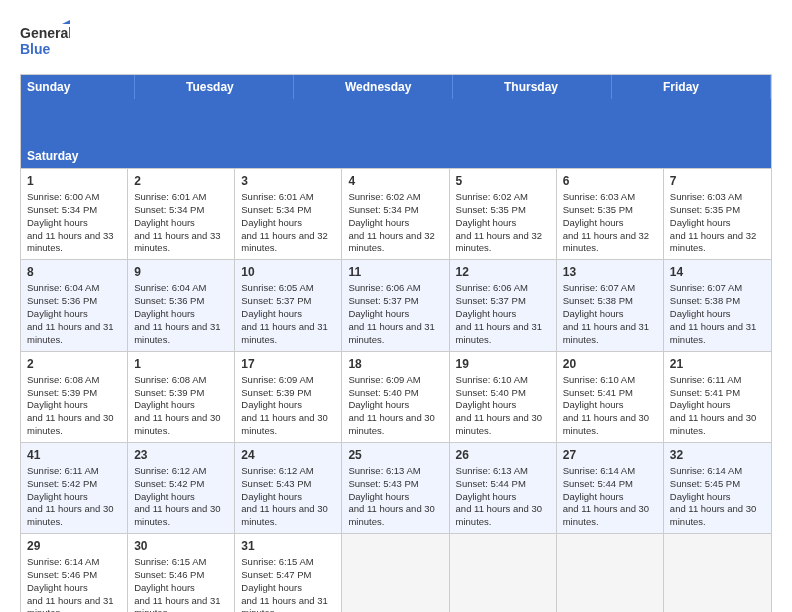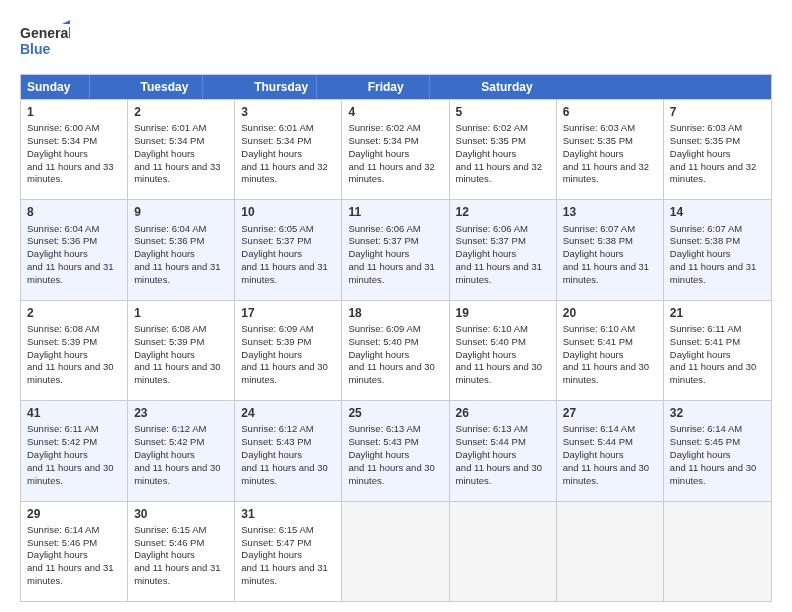--- a/index.html
+++ b/index.html
@@ -41,21 +41,21 @@
       color: #444;
     }
     .calendar {
       flex: 1;
       display: flex;
       flex-direction: column;
       border: 1px solid #ccc;
     }
     .cal-header {
       display: grid;
-      grid-template-columns: repeat(7, 1fr);
+      grid-template-columns: repeat(5, 1fr);
       background: #3a6cc9;
       gap: 45px;
     }
     .cal-header-cell {
       color: #fff;
       font-size: 12px;
       font-weight: bold;
       padding: 5px 6px;
       text-align: left;
       border-right: 1px solid #5a8ae0;
@@ -109,20 +109,21 @@
     <div class="title-block">
       <div class="main-title"></div>
       <div class="subtitle"></div>
     </div>
   </div>
 
   <div class="calendar">
     <div class="cal-header">
     <div class="cal-header-cell">Sunday</div>
         <div class="cal-header-cell">Tuesday</div>
+        <div class="cal-header-cell">Wednesday</div>
         <div class="cal-header-cell">Thursday</div>
         <div class="cal-header-cell">Friday</div>
         <div class="cal-header-cell">Saturday</div>
       </div>
     <div class="cal-body">
     <div class="cal-row">
           <div class="cal-cell">
       <span class="day-num">1</span>
       <span>Sunrise: 6:00 AM</span><br>
       <span>Sunset: 5:34 PM</span><br>

